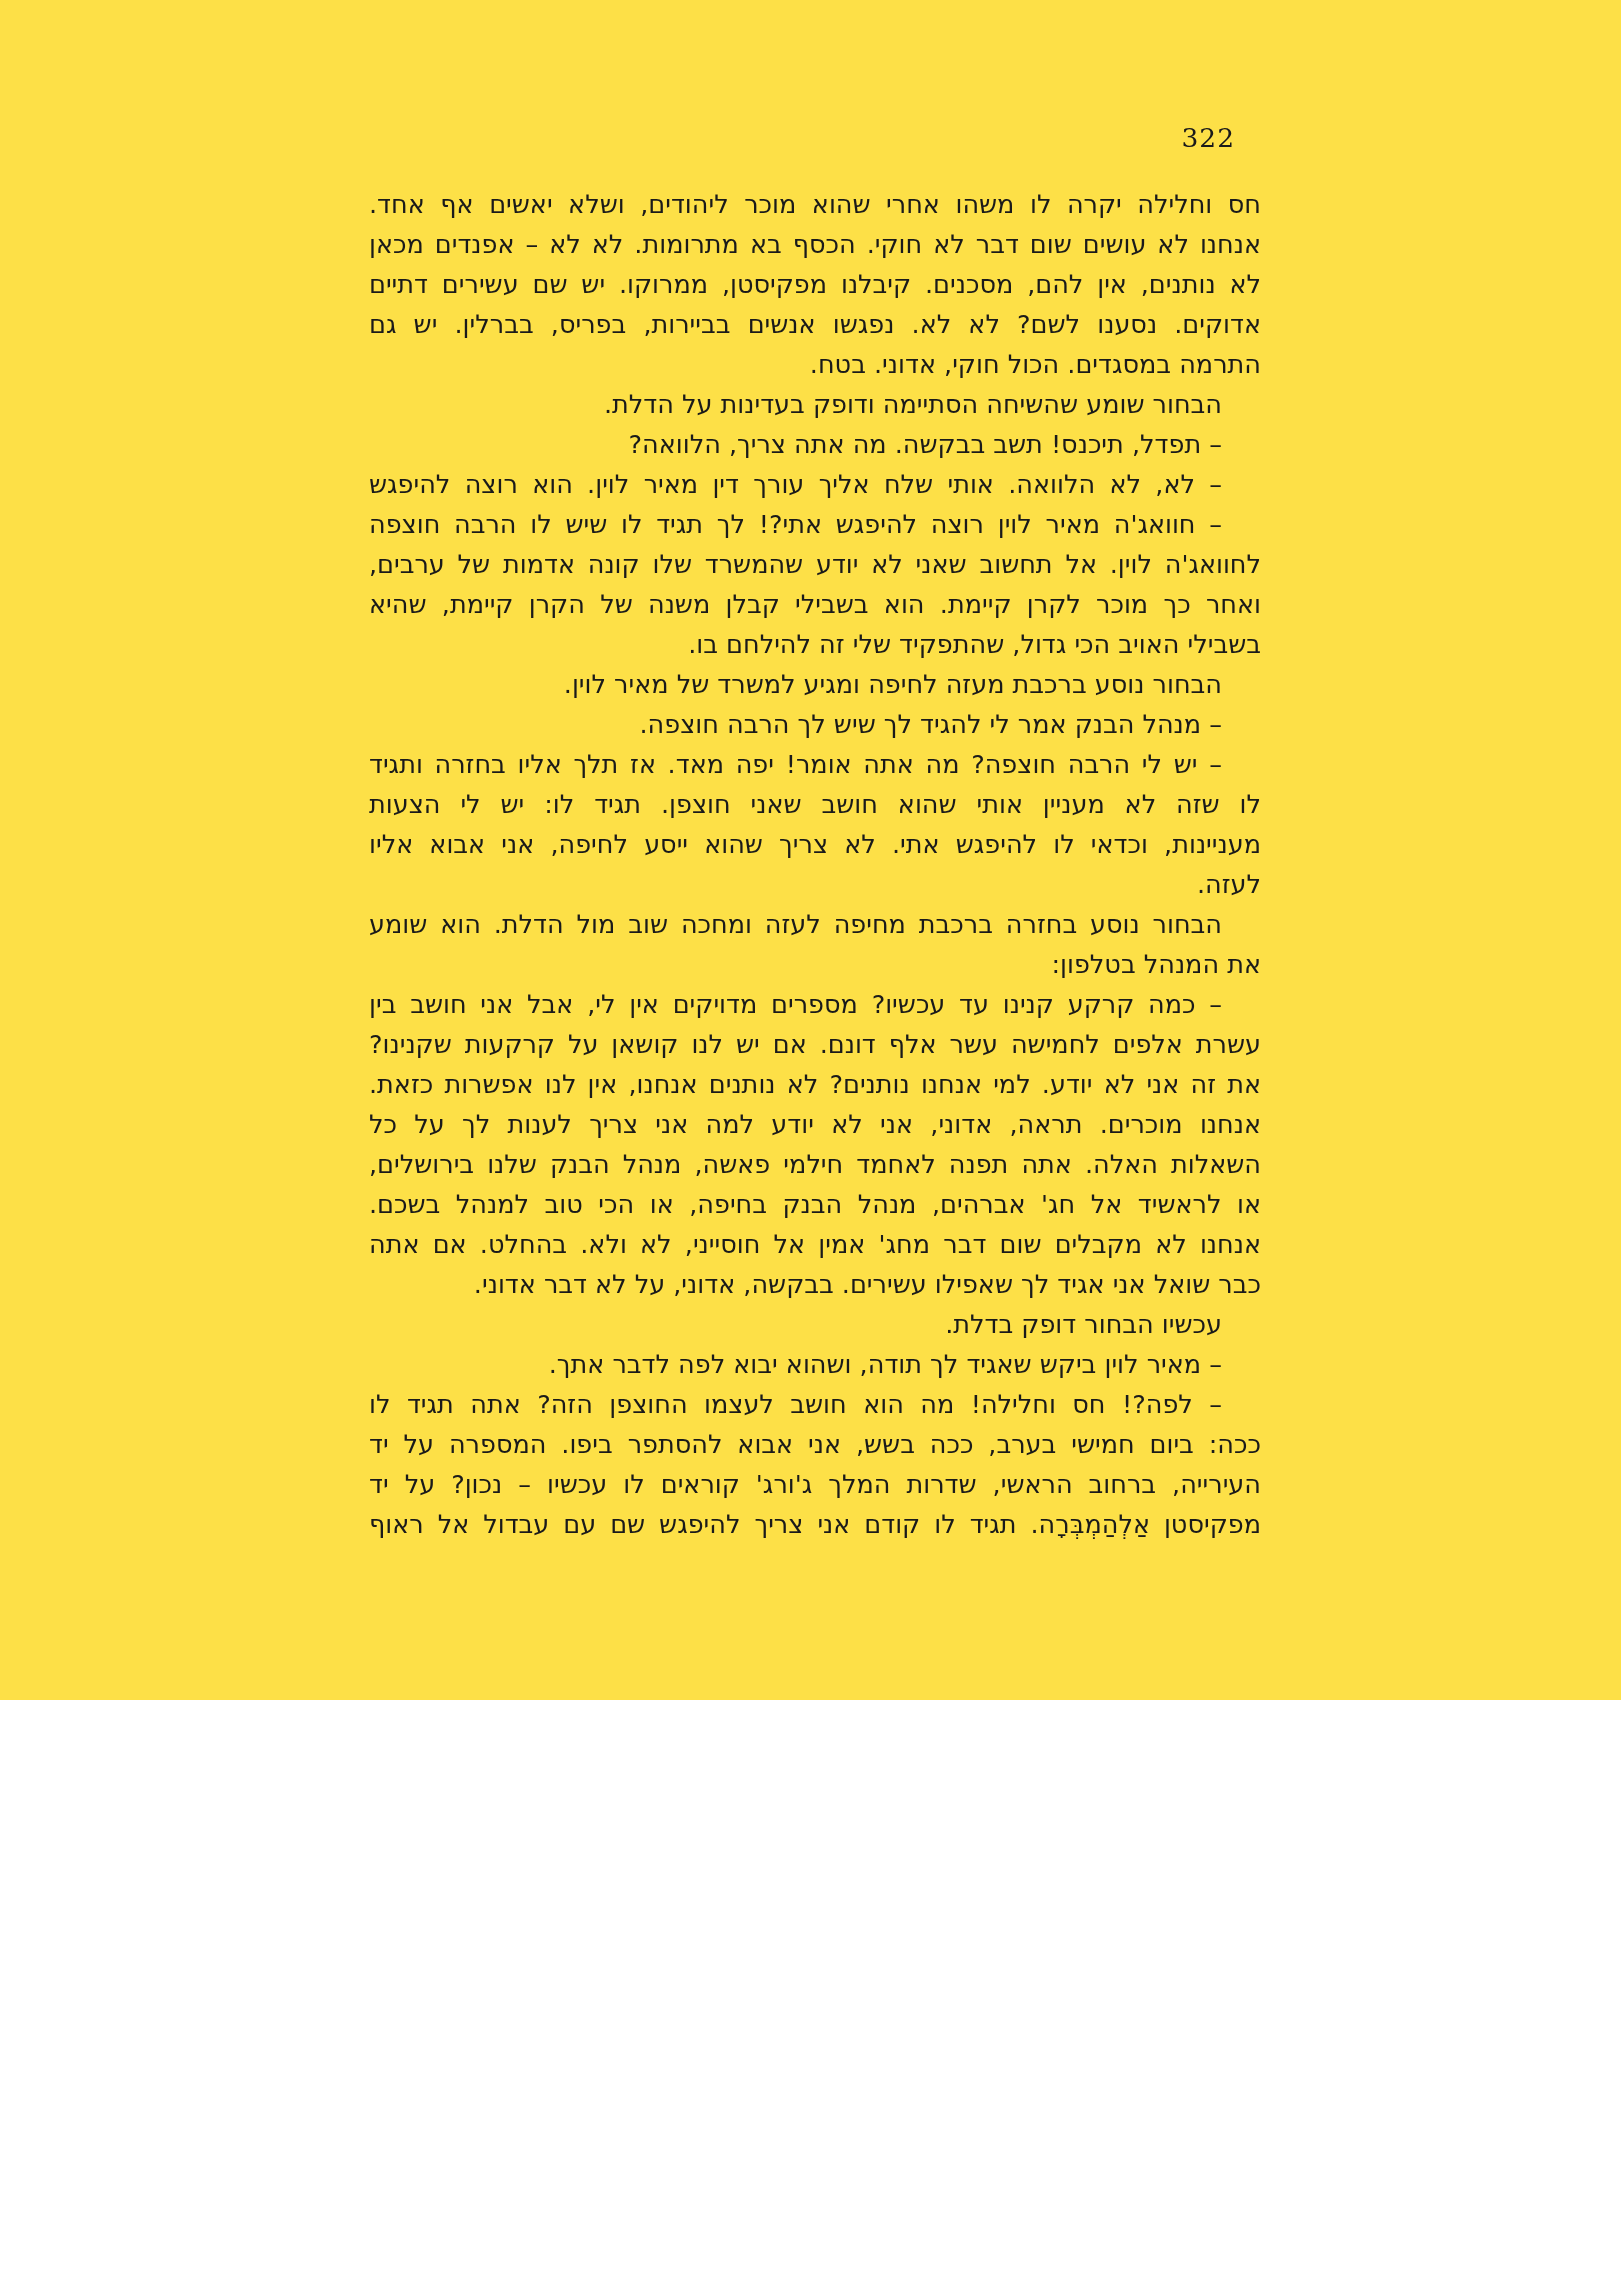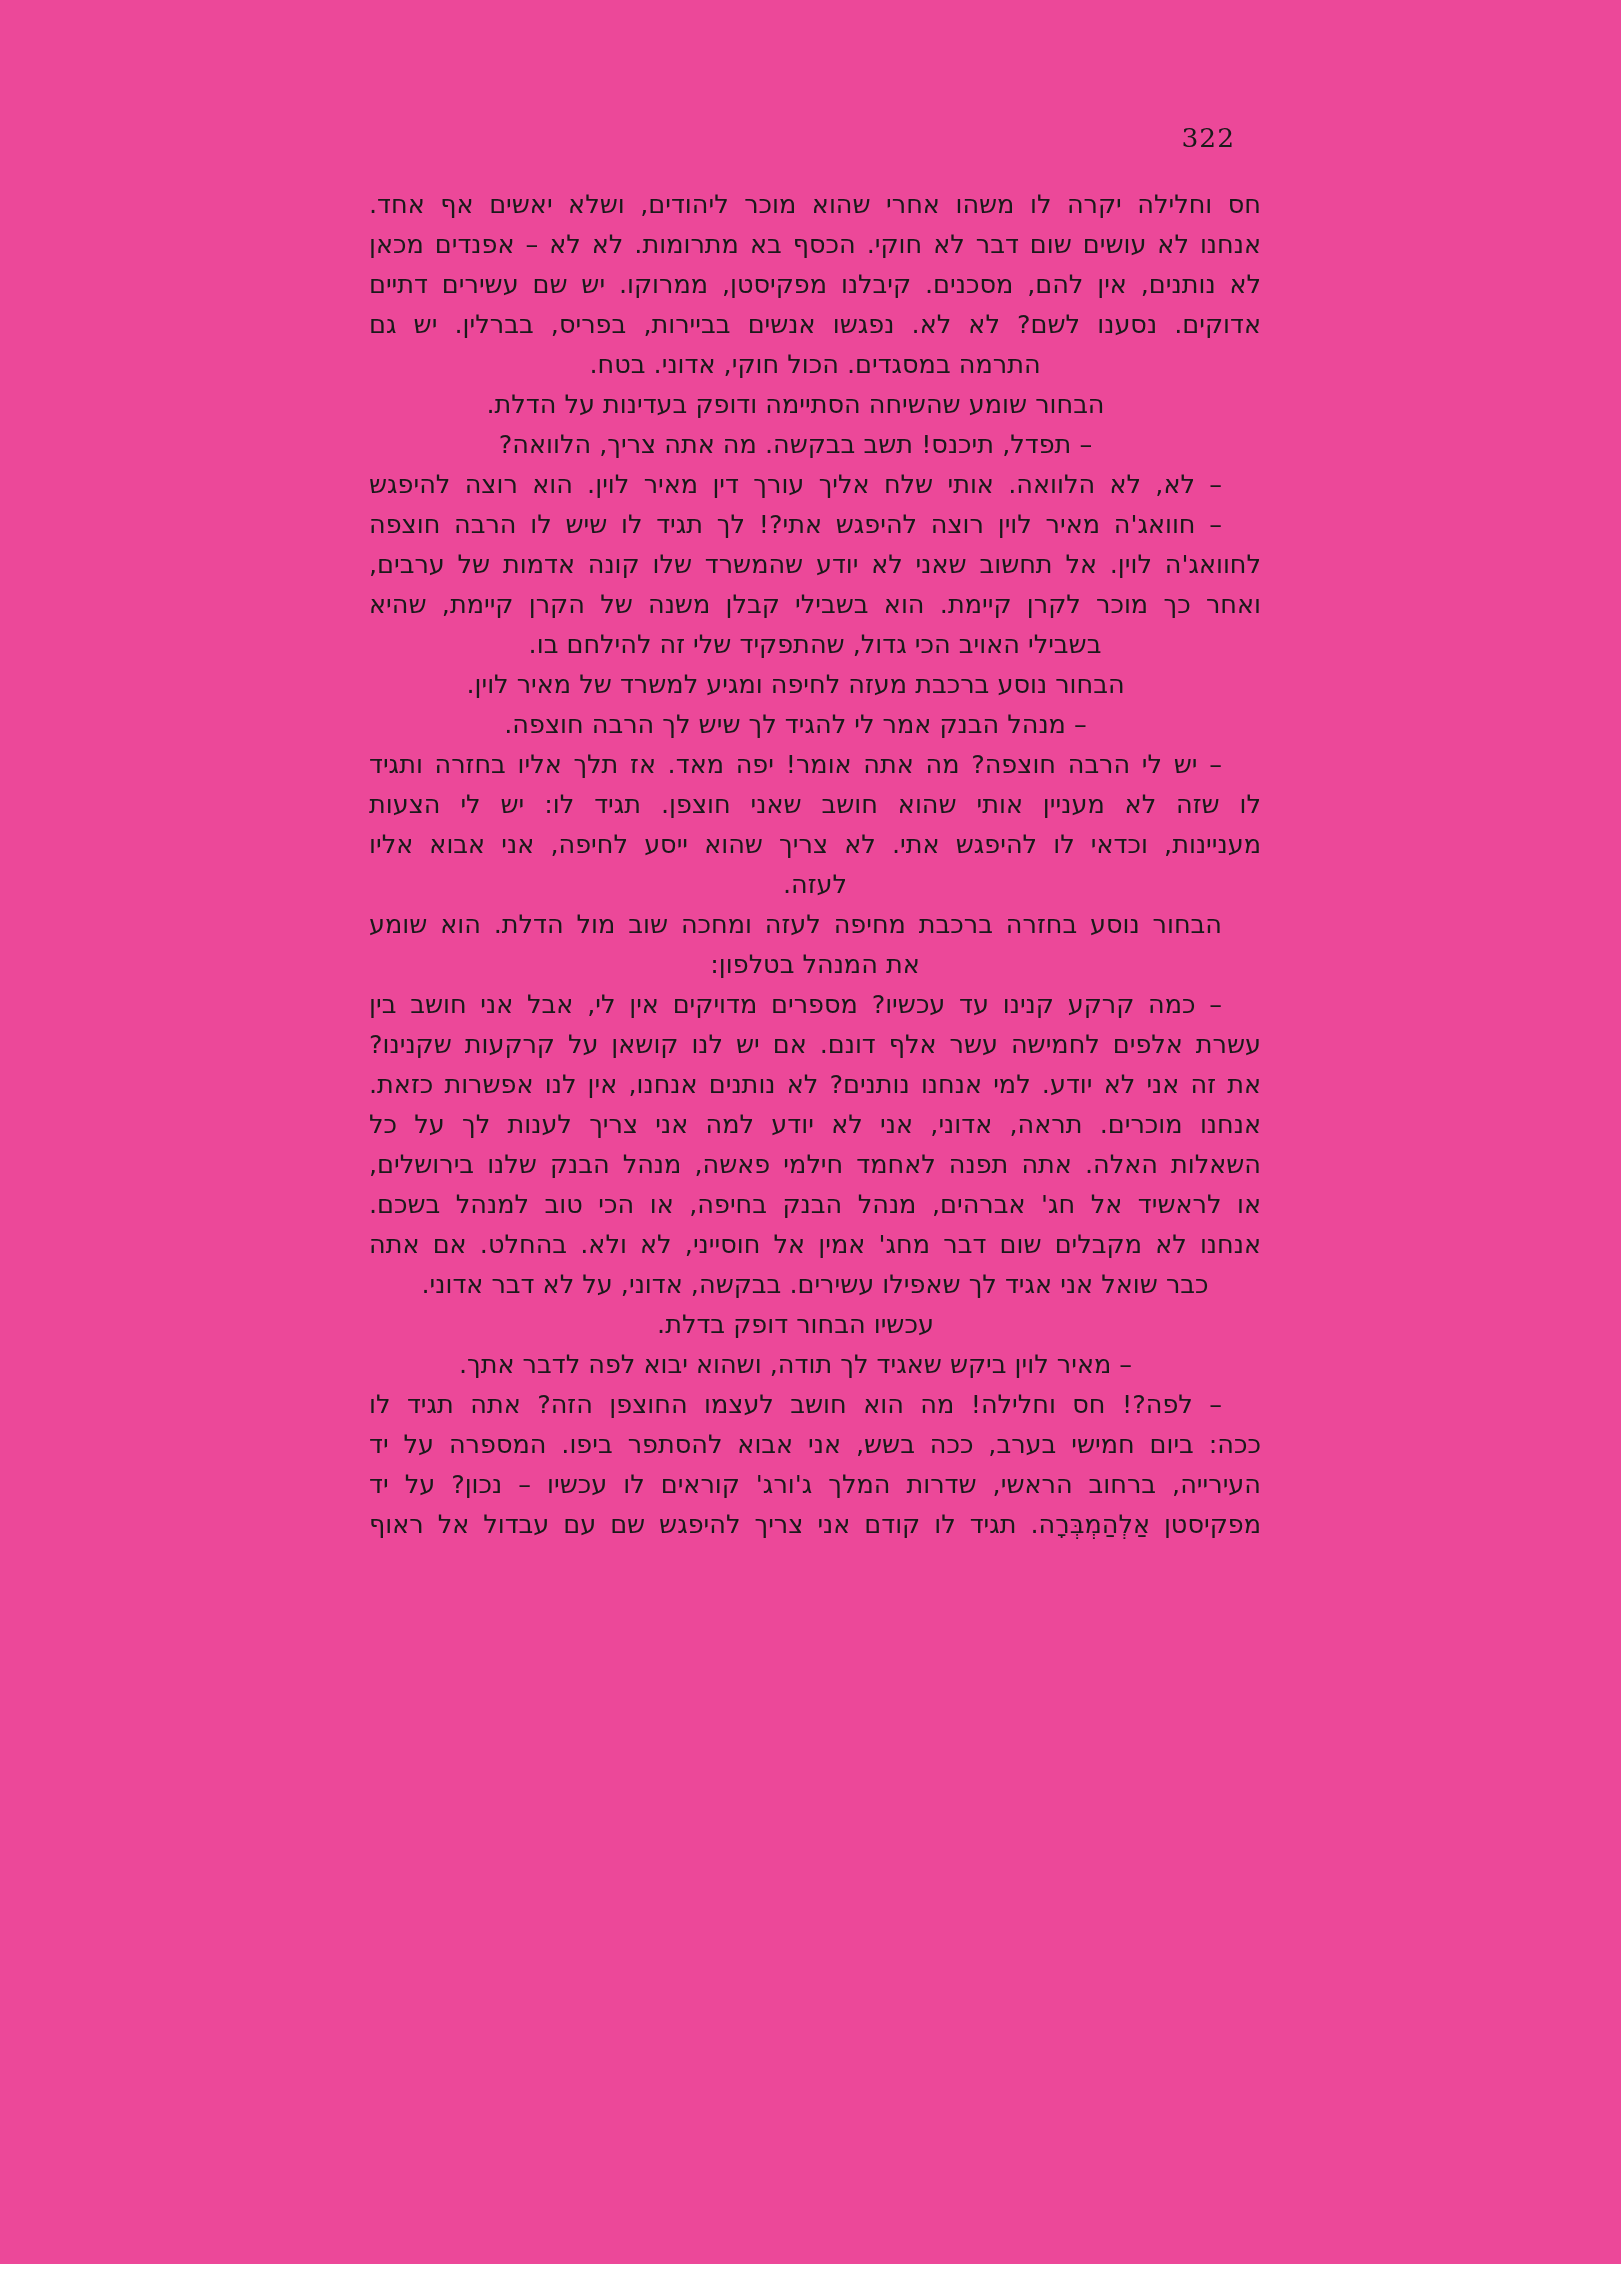--- a/index.html
+++ b/index.html
@@ -3,22 +3,22 @@
 <meta charset="utf-8">
 <style>
   html, body {
     margin: 0;
     padding: 0;
     background: #ffffff;
   }
   .page {
     position: relative;
     width: 1621px;
-    height: 2264px;
-    background: #ec4899;
+    height: 1700px;
+    background: #fde047;
     overflow: hidden;
     font-family: "DejaVu Serif", "DejaVu Sans", serif;
     color: #1a1a1a;
   }
   .page-number {
     position: absolute;
     top: 123px;
     right: 386px;
     font-size: 26.5px;
     line-height: 29px;
@@ -34,21 +34,21 @@
     direction: rtl;
     unicode-bidi: embed;
     font-family: "DejaVu Sans", sans-serif;
     font-size: 25.5px;
     color: #1a1a1a;
     margin-left: 16px;
   }
   .line {
     line-height: 40px;
     min-height: 40px;
-    text-align: center;
+    text-align: right;
     text-justify: inter-word;
   }
   .line.justify {
     text-align: justify;
     text-align-last: justify;
   }
   .line.indent {
     text-indent: 39px;
   }
 </style>

